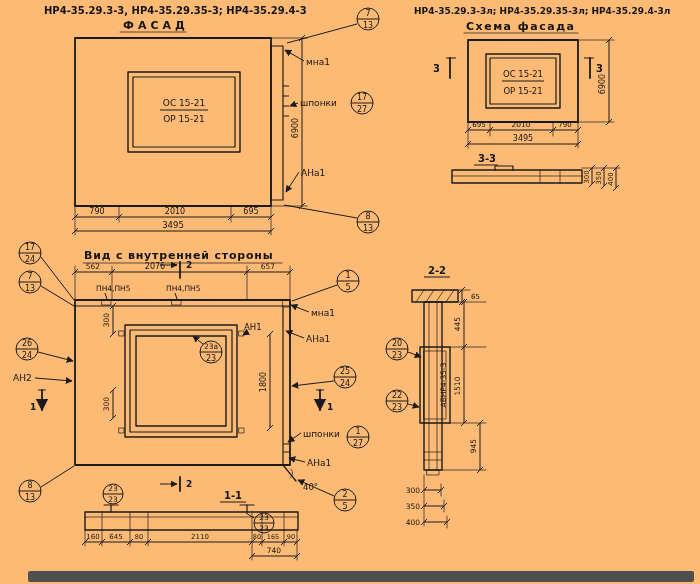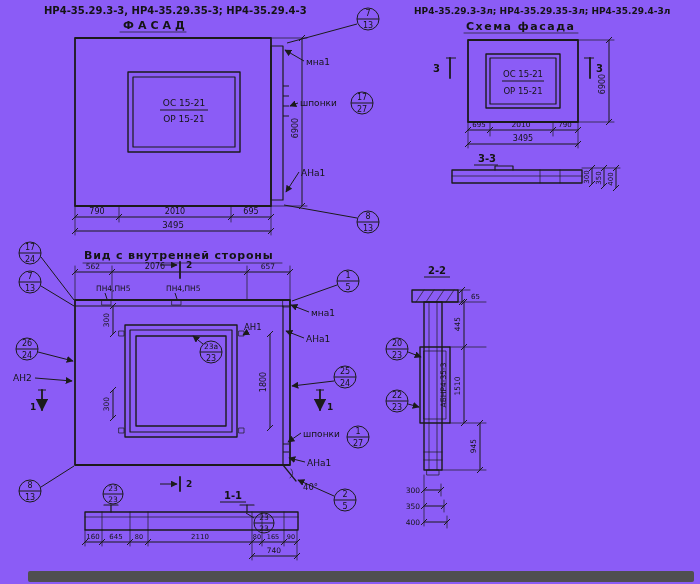--- a/index.html
+++ b/index.html
@@ -1,17 +1,17 @@
 <!DOCTYPE html>
 <html><head>
 <meta charset="utf-8">
 <style>
   *{box-sizing:border-box}
   html,body{margin:0;padding:0;background:#8f8d88}
-  .stage{position:relative;width:700px;height:584px;background:#8b5cf6;overflow:hidden}
+  .stage{position:relative;width:700px;height:584px;background:#fdba74;overflow:hidden}
   svg{display:block}
   .ln{stroke:#1b1b1b;fill:none;stroke-width:1.2;stroke-linecap:round;stroke-linejoin:round}
   .hv{stroke-width:1.8}
   .md{stroke-width:1.4}
   .th{stroke-width:0.7}
   .tk{stroke:#1b1b1b;stroke-width:1;fill:none}
   text{fill:#141414;font-family:"DejaVu Sans",sans-serif}
   .f65{font-size:6.5px}.f7{font-size:7px}.f75{font-size:7.5px}.f8{font-size:8px}
   .f85{font-size:8.5px}.f9{font-size:9px}.f10{font-size:10px}.f11{font-size:11px}
   .b{font-weight:bold}

